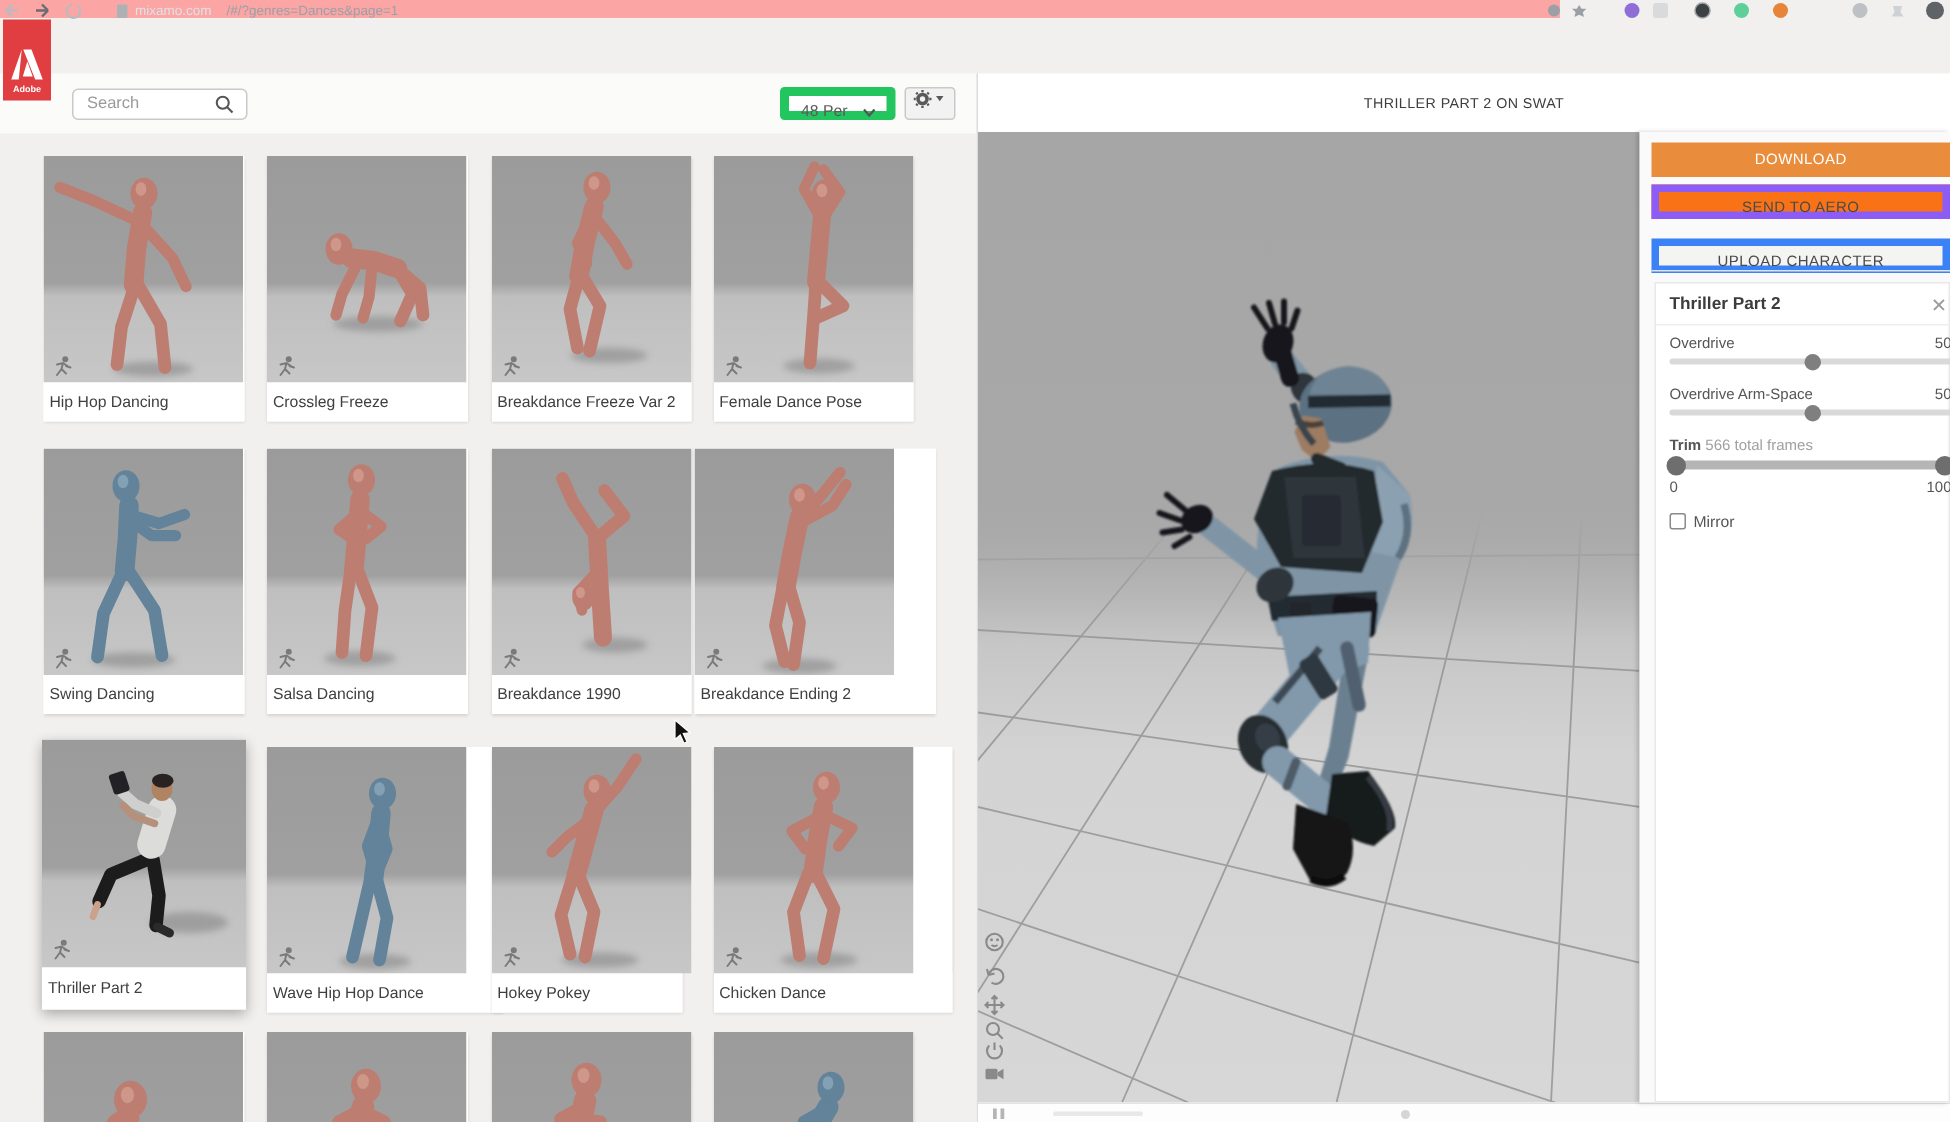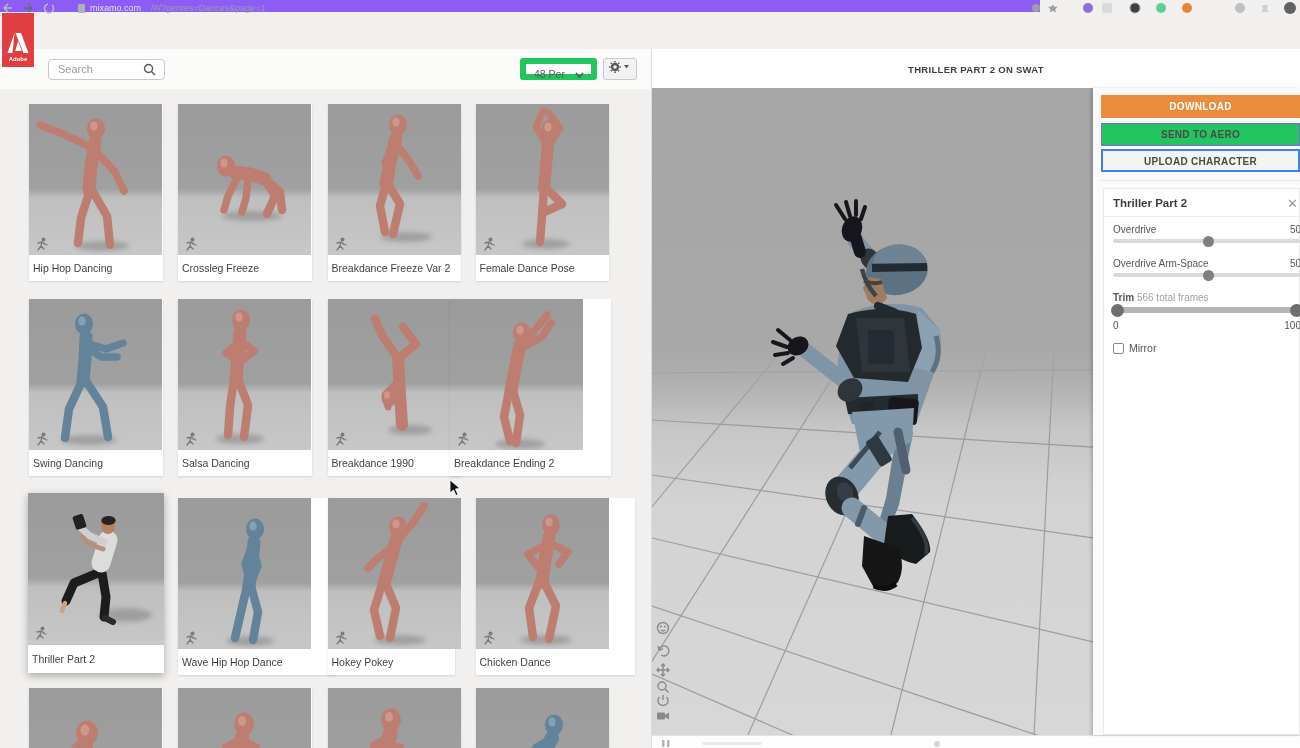--- a/index.html
+++ b/index.html
@@ -1,37 +1,37 @@
 <!DOCTYPE html>
 <html><head><meta charset="utf-8"><style>
 *{margin:0;padding:0;box-sizing:border-box}
 html,body{width:1300px;height:748px;overflow:hidden;font-family:"Liberation Sans",sans-serif;background:#f1f0ef}
 #page{position:relative;width:1300px;height:748px}
-#browser{position:absolute;left:0;top:0;width:1040px;height:12px;background:#8b5cf6}
+#browser{position:absolute;left:0;top:0;width:1040px;height:12px;background:#fca5a5}
 #header{position:absolute;left:0;top:12px;width:1300px;height:37px;background:#333436}
 #adobe{position:absolute;left:2px;top:13px;width:32px;height:54px;background:#e03e40;z-index:30}
 #lpanel{position:absolute;left:0;top:49px;width:652px;height:699px;background:#fbfbfa;border-right:1px solid #dcdcdc}
 #cardarea{position:absolute;left:0;top:89px;width:651px;height:659px;background:#f1f0ee;overflow:hidden}
 .card{position:absolute;background:#fff;box-shadow:0 1px 2px rgba(0,0,0,.12)}
 .card svg{display:block}
 .card.sel{box-shadow:0 3px 8px rgba(0,0,0,.3)}
 .clab{height:26px;line-height:26px;padding-left:4px;font-size:10.5px;color:#3f3f3f;background:#fff;white-space:nowrap;overflow:hidden}
 #search{position:absolute;left:48px;top:10px;width:117px;height:21px;border:1px solid #c9c9c9;border-radius:4px;background:#fff;font-size:11px;color:#9a9a9a;line-height:19px;padding-left:9px}
 #selbox{position:absolute;left:520px;top:9px;width:77px;height:22px;border:6px solid #22c55e;border-radius:3px;background:#fff;font-size:10.5px;color:#5a5a5a;line-height:20px;padding-left:8px}
 #gearbox{position:absolute;left:603px;top:9px;width:34px;height:22px;border:1px solid #c9c9c9;border-radius:3px;background:#f2f2f2;text-align:center;font-size:11px;color:#555;line-height:20px}
 #rtop{position:absolute;left:652px;top:49px;width:648px;height:39px;background:#fff}
-#vtitle{position:absolute;left:652px;top:64px;width:648px;text-align:center;font-size:9.5px;font-weight:bold;letter-spacing:.3px;color:#3e3e3e}
+#vtitle{position:absolute;left:652px;top:64px;width:648px;text-align:center;font-size:9.5px;font-weight:normal;letter-spacing:.3px;color:#3e3e3e}
 #viewport{position:absolute;left:652px;top:88px;width:441px;height:647px;background:linear-gradient(180deg,#a2a2a2 0%,#a5a5a5 34%,#c3c3c3 50%,#d3d3d3 64%,#d7d7d7 100%);overflow:hidden}
 #vfade{position:absolute;left:0;top:0;width:441px;height:340px;background:linear-gradient(180deg,rgba(166,166,166,1) 0%,rgba(168,168,168,1) 74%,rgba(178,178,178,0) 100%)}
 #bottombar{position:absolute;left:652px;top:735px;width:648px;height:13px;background:#fdfdfd;border-top:1px solid #e2e2e2}
 #sidebar{position:absolute;left:1093px;top:88px;width:207px;height:647px;background:#fafafa;box-shadow:-2px 0 3px rgba(0,0,0,.18)}
-.sbtn{position:absolute;left:8px;width:199px;height:23px;text-align:center;font-weight:bold;font-size:10px;letter-spacing:.3px}
+.sbtn{position:absolute;left:8px;width:199px;height:23px;text-align:center;font-weight:normal;font-size:10px;letter-spacing:.3px}
 #dl{top:7px;background:#e98d3c;color:#fff;line-height:23px}
-#aero{top:35px;background:#22c55e;border:1px solid #8b5cf6;color:#4a4a4a;line-height:21px}
-#upload{top:61px;background:#f4f4f3;border:2px solid #3b82f6;color:#4a4a4a;line-height:21px}
+#aero{top:35px;background:#f97316;border:5px solid #8b5cf6;color:#4a4a4a;line-height:21px}
+#upload{top:71px;background:#f4f4f3;border:5px solid #3b82f6;color:#4a4a4a;line-height:21px}
 #sep{position:absolute;left:8px;top:92px;width:199px;border-top:1px solid #e4e4e4}
 #panel{position:absolute;left:10px;top:100px;width:197px;height:547px;background:#fff;border:1px solid #e8e8e8}
 .prow{position:absolute;left:9px;width:188px;font-size:10px;color:#555}
 .track{position:absolute;left:9px;width:188px;height:4px;border-radius:2px;background:#d9d9d9}
 .thumbd{position:absolute;width:11px;height:11px;border-radius:50%;background:#7f7f7f;top:-3.5px}
 #trimtrack{position:absolute;left:9px;top:216px;width:188px;height:6px;border-radius:3px;background:#b5b5b5}
 .tthumb{position:absolute;width:13px;height:13px;border-radius:50%;background:#6e6e6e;top:-3.5px}
 #mirror{position:absolute;left:9px;top:153px;font-size:10.5px;color:#555}
 #mirror span.box{display:inline-block;width:11px;height:11px;border:1.4px solid #8a8a8a;border-radius:2px;vertical-align:-2px;margin-right:5px;background:#fff}
 .navlink{position:absolute;top:17px;font-size:10.5px;color:#c9c9c9}
@@ -317,21 +317,21 @@
             <ellipse cx="61" cy="99" rx="7.5" ry="9.0" fill="#bd7e71"></ellipse>
             <ellipse cx="59" cy="96" rx="3.0" ry="3.75" fill="#e2afa1" opacity=".5"></ellipse>
           </g>
           <g transform="translate(6,133)" stroke="#7a7a7a" stroke-width="1.3" fill="none" stroke-linecap="round">
             <circle cx="8.5" cy="2.5" r="2" fill="#7a7a7a" stroke="none"></circle>
             <path d="M3,6 L7,5 L10,7 M7,5 L6,9 L9,12 M6,9 L3,13 M9,7 L12,8"></path>
           </g>
         </svg>
         <div class="clab">Breakdance 1990</div>
       </div>
-      <div class="card" style="left:450px;top:210px;width:161px">
+      <div class="card" style="left:463px;top:210px;width:161px">
         <svg width="133" height="151" viewBox="0 0 133 151">
           <defs>
             <filter id="b" x="-50%" y="-50%" width="200%" height="200%">
               <feGaussianBlur stdDeviation="2.5"></feGaussianBlur>
             </filter>
             <filter id="fb" x="-20%" y="-20%" width="140%" height="140%">
               <feGaussianBlur stdDeviation="0.45"></feGaussianBlur>
             </filter>
             <linearGradient id="gb" x1="0" y1="0" x2="0" y2="1">
               <stop offset="0" stop-color="#9b9b9b"></stop>

